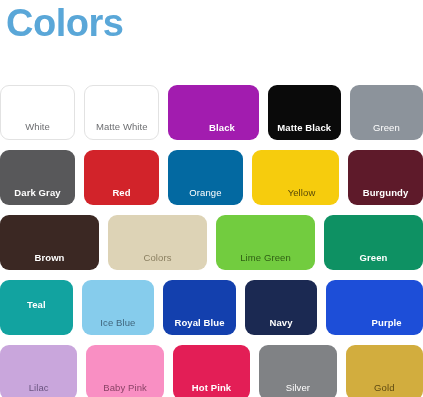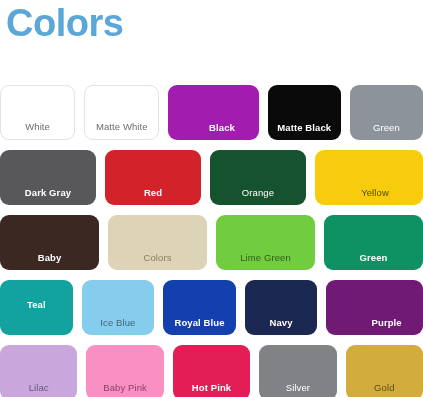--- a/index.html
+++ b/index.html
@@ -101,30 +101,33 @@
           <span class="swatch-label light-weight" style="color: rgb(255, 255, 255);">Green</span>
         </div>
       </div>
       <div class="swatch-row">
         <div class="swatch" style="background: rgb(88, 88, 90);">
           <span class="swatch-label" style="color: rgb(255, 255, 255);">Dark Gray</span>
         </div>
         <div class="swatch" style="background: rgb(210, 35, 42);">
           <span class="swatch-label" style="color: rgb(255, 255, 255);">Red</span>
         </div>
-        <div class="swatch" style="background: #14532d;">
+        <div class="swatch" style="background: #0369a1;">
           <span class="swatch-label light-weight" style="color: rgb(255, 255, 255);">Orange</span>
         </div>
         <div class="swatch" style="background: rgb(246, 204, 13); padding-left: 12px;">
           <span class="swatch-label light-weight" style="color: rgb(90, 74, 8);">Yellow</span>
         </div>
+        <div class="swatch" style="background: rgb(94, 26, 42);">
+          <span class="swatch-label" style="color: rgb(255, 255, 255);">Burgundy</span>
+        </div>
       </div>
       <div class="swatch-row">
         <div class="swatch" style="background: rgb(59, 40, 35);">
-          <span class="swatch-label" style="color: rgb(255, 255, 255);">Baby</span>
+          <span class="swatch-label" style="color: rgb(255, 255, 255);">Brown</span>
         </div>
         <div class="swatch" style="background: rgb(221, 211, 182);">
           <span class="swatch-label light-weight" style="color: rgb(138, 127, 96);">Colors</span>
         </div>
         <div class="swatch" style="background: rgb(114, 204, 63);">
           <span class="swatch-label light-weight" style="color: rgb(47, 94, 20);">Lime Green</span>
         </div>
         <div class="swatch" style="background: rgb(14, 145, 99);">
           <span class="swatch-label" style="color: rgb(255, 255, 255);">Green</span>
         </div>
@@ -135,21 +138,21 @@
         </div>
         <div class="swatch" style="background: rgb(134, 204, 236);">
           <span class="swatch-label light-weight" style="color: rgb(65, 102, 125); margin-top: 21px;">Ice Blue</span>
         </div>
         <div class="swatch" style="background: rgb(19, 64, 174);">
           <span class="swatch-label" style="color: rgb(255, 255, 255);">Royal Blue</span>
         </div>
         <div class="swatch" style="background: rgb(27, 41, 82);">
           <span class="swatch-label" style="color: rgb(255, 255, 255);">Navy</span>
         </div>
-        <div class="swatch" style="background: #701a75; padding-left: 24px;">
+        <div class="swatch" style="background: #1d4ed8; padding-left: 24px;">
           <span class="swatch-label" style="color: rgb(255, 255, 255);">Purple</span>
         </div>
       </div>
       <div class="swatch-row">
         <div class="swatch" style="background: rgb(201, 166, 220);">
           <span class="swatch-label light-weight" style="color: rgb(107, 85, 128);">Lilac</span>
         </div>
         <div class="swatch" style="background: rgb(249, 143, 195);">
           <span class="swatch-label light-weight" style="color: rgb(138, 67, 102);">Baby Pink</span>
         </div>

